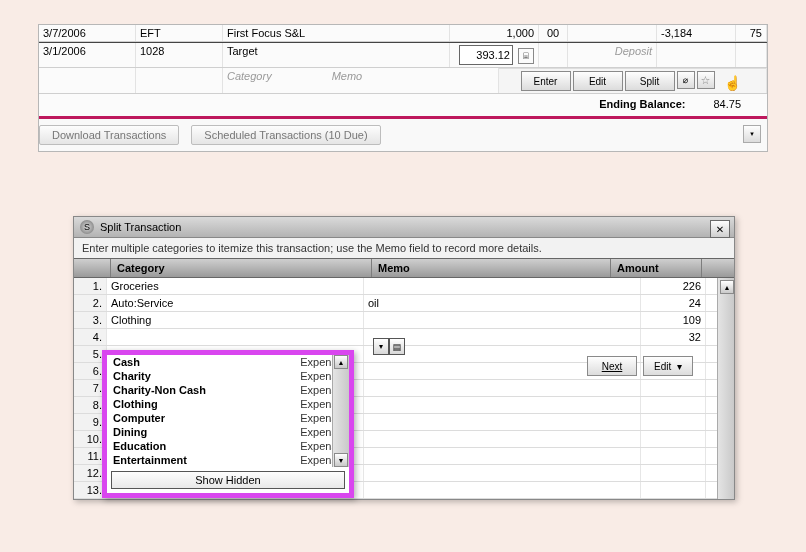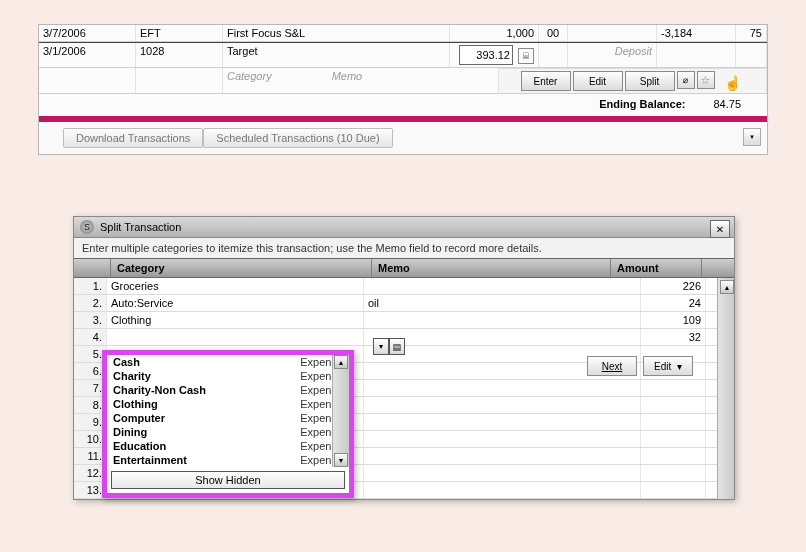--- a/index.html
+++ b/index.html
@@ -20,21 +20,21 @@
   .reg-bc{width:22px;text-align:right}
   .sub{color:#9a9a9a;font-style:italic}
   .reg-input{width:48px;font-size:11px;text-align:right;border:1px solid #666;padding:3px 2px}
   .calc{display:inline-flex;width:14px;height:14px;border:1px solid #888;align-items:center;justify-content:center;font-size:9px;vertical-align:middle;cursor:pointer;margin-left:2px}
   .btnbar{display:flex;justify-content:center;gap:2px;padding:2px 30px 2px 0;background:#f5f5f5;border-top:1px solid #ddd;position:relative}
   .qbtn{min-width:48px;height:18px;background:linear-gradient(#fefefe,#dcdcdc);border:1px solid #8a8a8a;font-size:10px;display:flex;align-items:center;justify-content:center;cursor:pointer}
   .clipicon{width:16px;height:16px;border:1px solid #8a8a8a;display:flex;align-items:center;justify-content:center;background:linear-gradient(#fefefe,#dcdcdc);font-size:9px}
   .star{width:16px;height:16px;border:1px solid #8a8a8a;display:flex;align-items:center;justify-content:center;background:linear-gradient(#fefefe,#dcdcdc);font-size:11px;color:#888}
   .ending{display:flex;justify-content:flex-end;padding:4px 26px 6px 0;font-weight:bold}
   .ending span.val{font-weight:normal;margin-left:28px}
-  .bottom-btns{display:flex;gap:0;padding:6px 24px;background:#f9f9f9;border-top:6px solid #be185d;position:relative}
+  .bottom-btns{display:flex;gap:12px;padding:6px 0;background:#f9f9f9;border-top:3px solid #be185d;position:relative}
   .softbtn{padding:3px 12px;background:linear-gradient(#fdfdfd,#e5e5e5);border:1px solid #bdbdbd;border-radius:2px;cursor:pointer;color:#777}
   .dropicon{position:absolute;right:6px;top:6px;width:16px;height:16px;border:1px solid #aaa;background:linear-gradient(#fefefe,#dcdcdc);display:flex;align-items:center;justify-content:center;font-size:7px}
   .cursor-hand{position:absolute;font-size:14px;pointer-events:none}
 
   
   .dlg{position:absolute;left:73px;top:216px;width:660px;background:#f2f2f2;border:1px solid #888;box-shadow:2px 2px 6px rgba(0,0,0,.25);}
   .dlg-title{display:flex;align-items:center;gap:6px;padding:3px 6px;background:linear-gradient(#dadada,#b3b3b3);border-bottom:1px solid #888;position:relative}
   .dlg-title .ico{width:14px;height:14px;border-radius:50%;background:radial-gradient(#dcdcdc,#6d6d6d);font-size:9px;display:flex;align-items:center;justify-content:center}
   .dlg-close{position:absolute;right:4px;top:3px;width:18px;height:16px;background:linear-gradient(#fefefe,#cfcfcf);border:1px solid #6a6a6a;display:flex;align-items:center;justify-content:center;font-size:10px;cursor:pointer}
   .dlg-hint{padding:4px 8px;color:#333}

